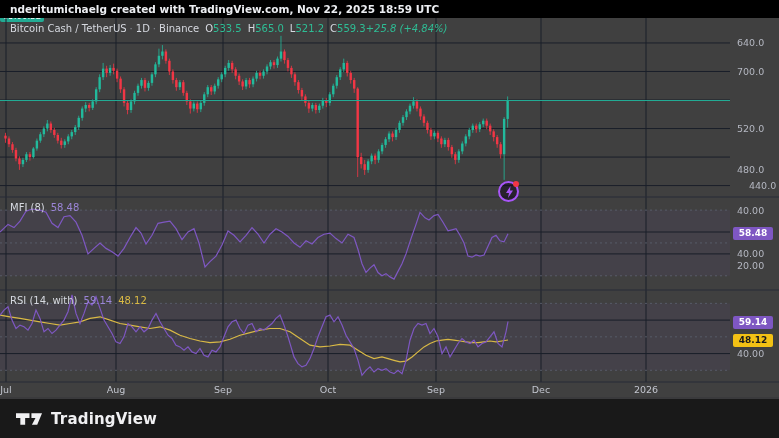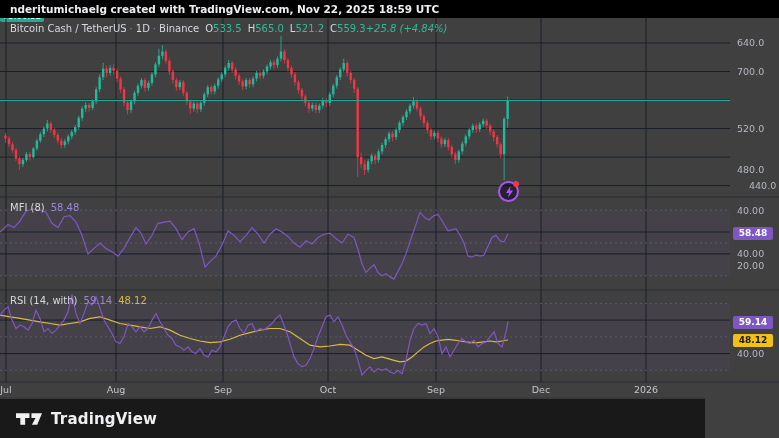--- a/index.html
+++ b/index.html
@@ -31,21 +31,21 @@
   #price-badge{left:731px;top:94px;width:44px;height:22px;background:#22ab94;border-radius:2px;
                color:#fff;text-align:center;font-weight:bold;}
   #price-badge .l1{font-size:9.5px;line-height:11px;}
   #price-badge .l2{font-size:8.5px;line-height:10px;font-weight:normal;}
   
   #evt{position:absolute;left:498px;top:181px;width:21px;height:21px;border:2px solid #a855f7;
        border-radius:50%;background:rgba(20,10,30,.55);}
   #evt .dot{position:absolute;right:-2px;top:-2px;width:6px;height:6px;border-radius:50%;background:#f23645;}
   #evt svg{position:absolute;left:4.5px;top:3px;}
   
-  #ftr{position:absolute;left:0;top:397px;width:705px;height:41px;background:#191919;
+  #ftr{position:absolute;left:0;top:397px;width:779px;height:41px;background:#191919;
        border-top:2px solid #3a3a3c;display:flex;align-items:center;}
   #ftr .logo{margin-left:16px;display:flex;align-items:center;}
   #ftr .brand{color:#f0f0f2;font-size:15px;font-weight:bold;margin-left:8px;letter-spacing:.2px;}
 </style>
 </head>
 <body>
 
 <div id="root">
 
   <div id="hdr">

